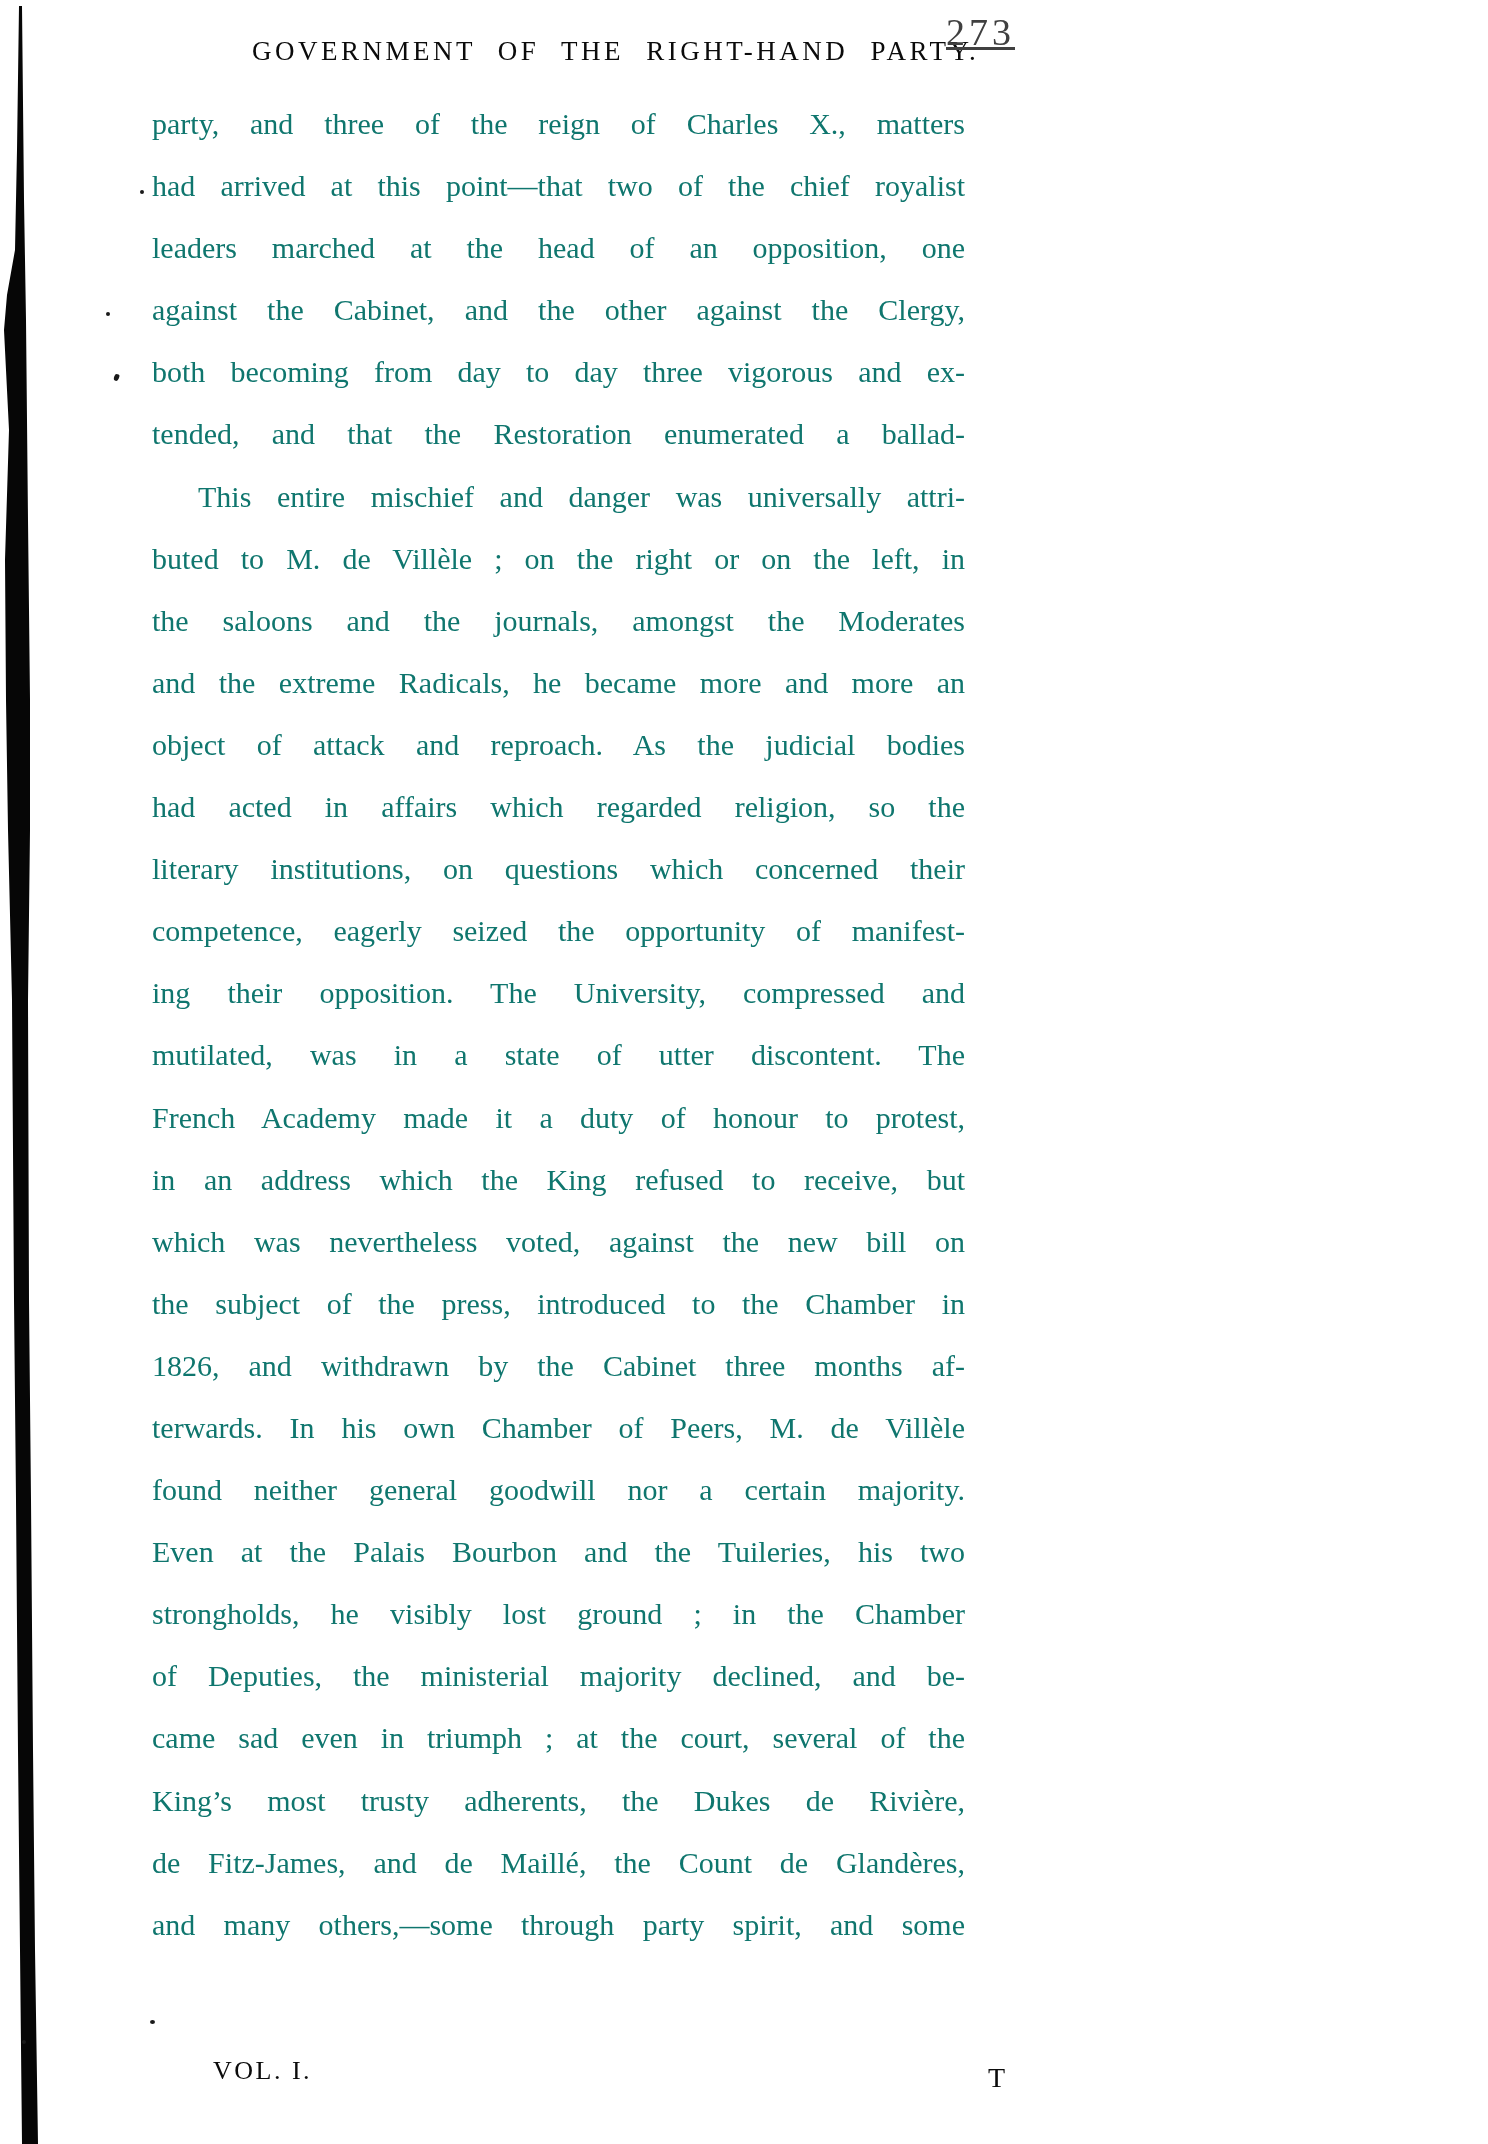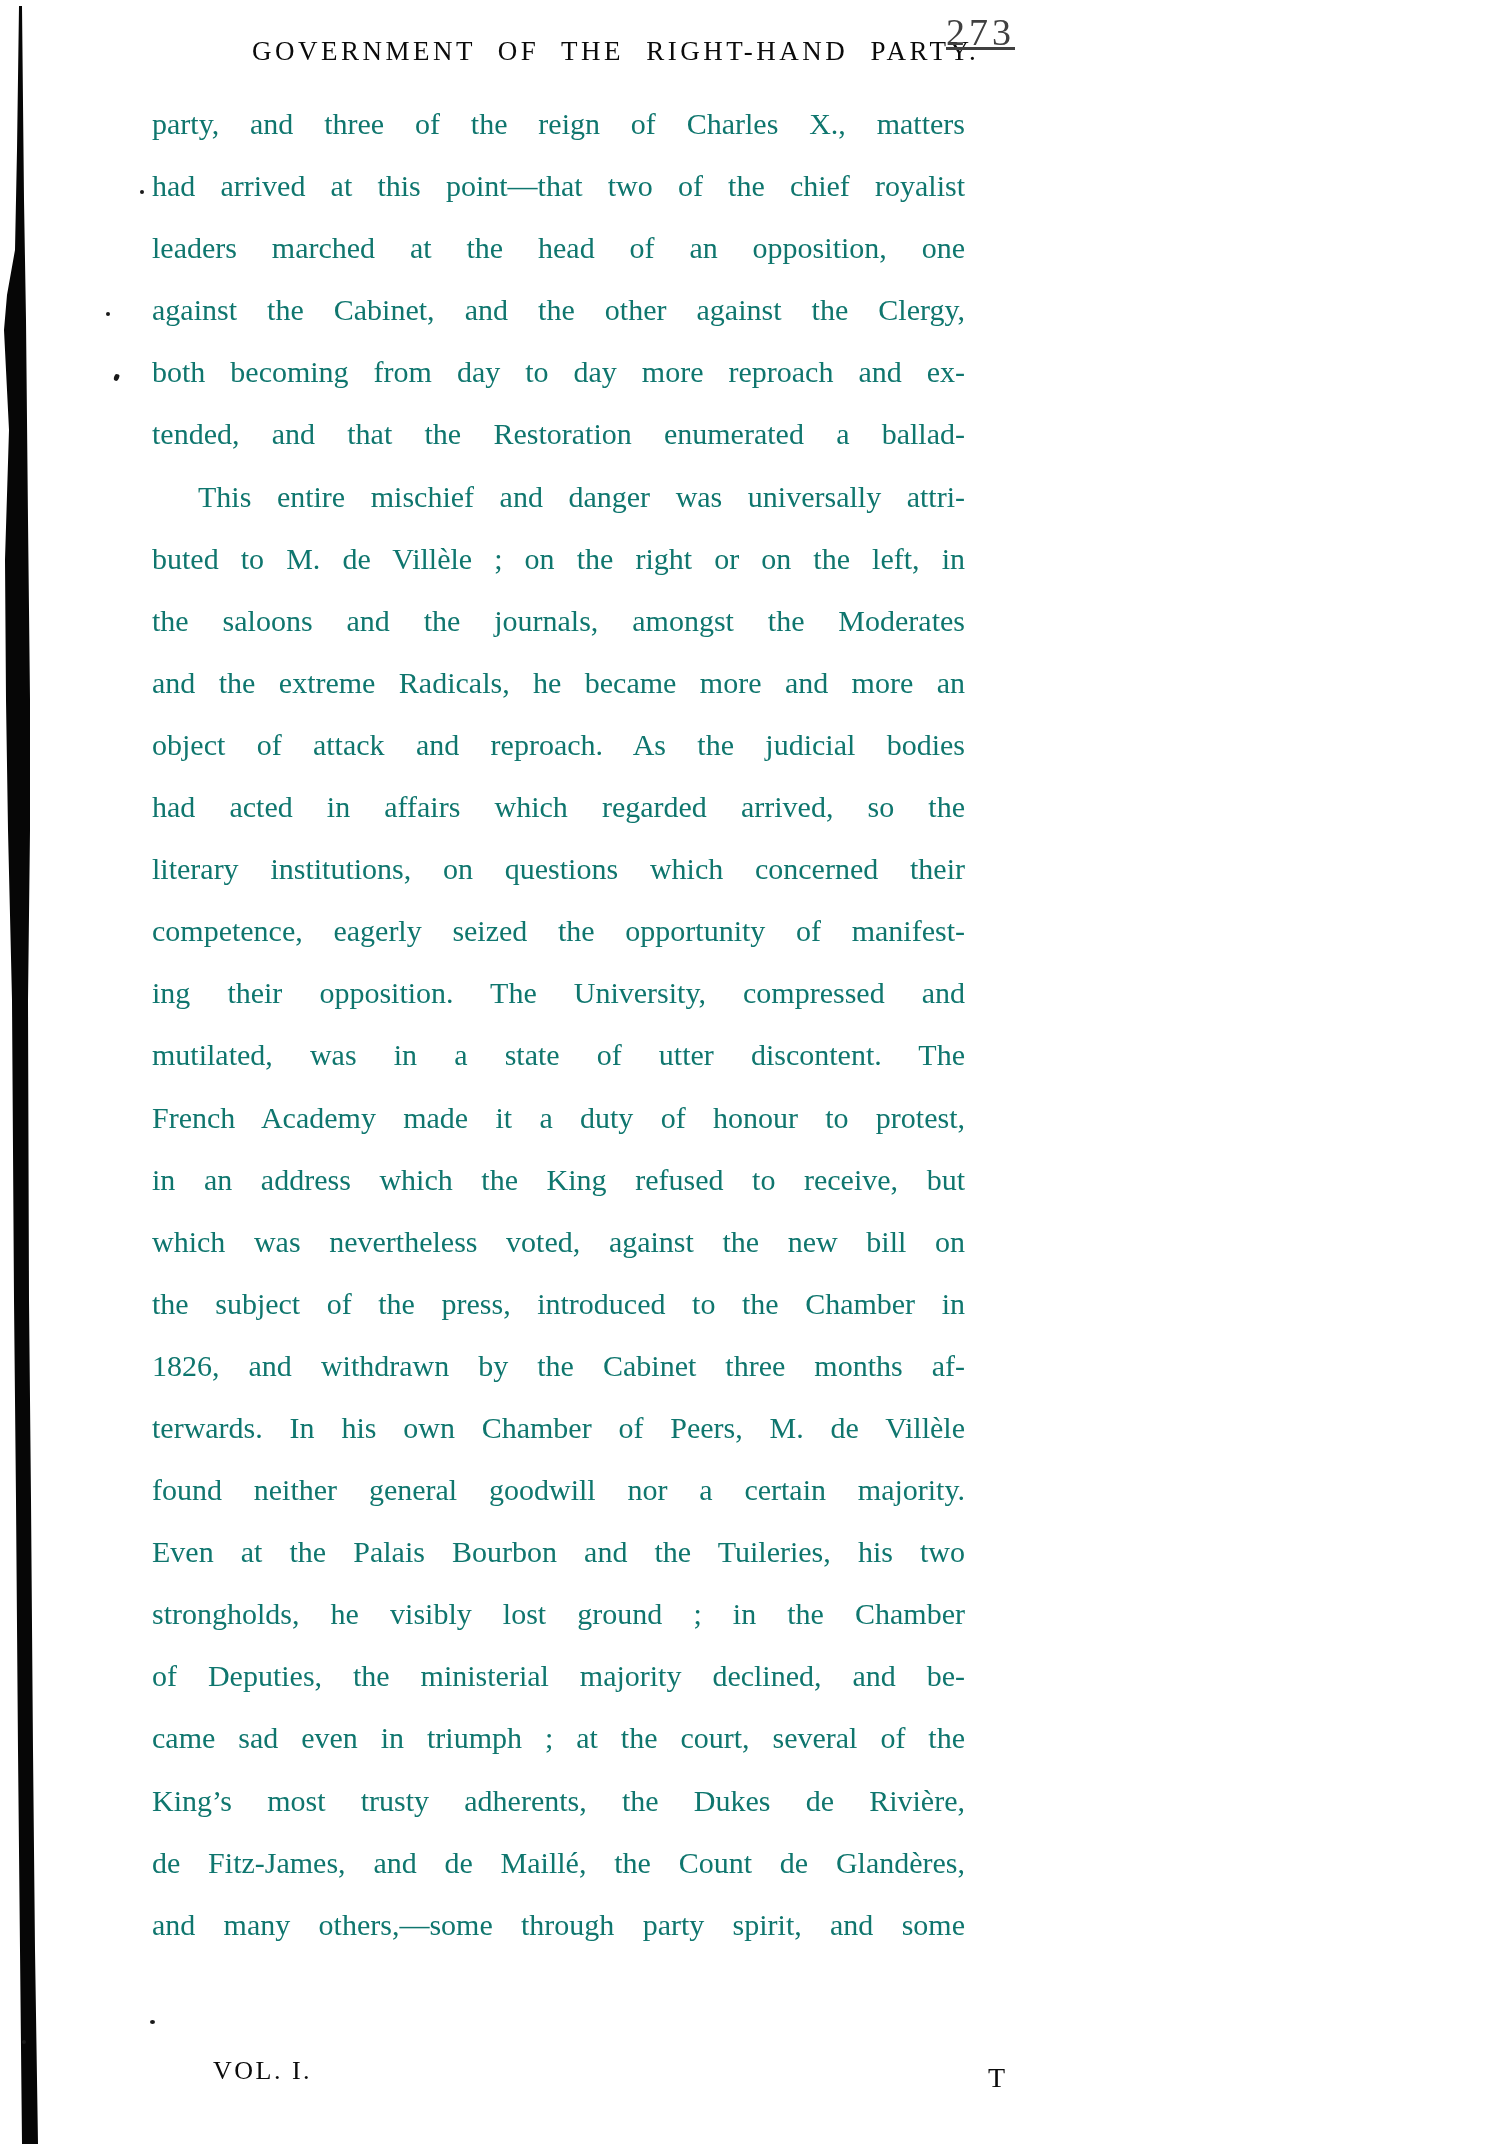--- a/index.html
+++ b/index.html
@@ -70,28 +70,28 @@
   <span class="speck s5"></span>
 
   <span class="running-header">GOVERNMENT OF THE RIGHT-HAND PARTY.</span>
   <span class="page-number">273</span>
 
   <main id="text-block">
       <div class="line">party, and three of the reign of Charles X., matters</div>
       <div class="line">had arrived at this point—that two of the chief royalist</div>
       <div class="line">leaders marched at the head of an opposition, one</div>
       <div class="line">against the Cabinet, and the other against the Clergy,</div>
-      <div class="line">both becoming from day to day more reproach and ex-</div>
+      <div class="line">both becoming from day to day three vigorous and ex-</div>
       <div class="line">tended, and that the Restoration enumerated a ballad-</div>
       <div class="line indent">This entire mischief and danger was universally attri-</div>
       <div class="line">buted to M. de Villèle ; on the right or on the left, in</div>
       <div class="line">the saloons and the journals, amongst the Moderates</div>
       <div class="line">and the extreme Radicals, he became more and more an</div>
       <div class="line">object of attack and reproach.  As the judicial bodies</div>
-      <div class="line">had acted in affairs which regarded arrived, so the</div>
+      <div class="line">had acted in affairs which regarded religion, so the</div>
       <div class="line">literary institutions, on questions which concerned their</div>
       <div class="line">competence, eagerly seized the opportunity of manifest-</div>
       <div class="line">ing their opposition.  The University, compressed and</div>
       <div class="line">mutilated, was in a state of utter discontent.  The</div>
       <div class="line">French Academy made it a duty of honour to protest,</div>
       <div class="line">in an address which the King refused to receive, but</div>
       <div class="line">which was nevertheless voted, against the new bill on</div>
       <div class="line">the subject of the press, introduced to the Chamber in</div>
       <div class="line">1826, and withdrawn by the Cabinet three months af-</div>
       <div class="line">terwards.  In his own Chamber of Peers, M. de Villèle</div>

